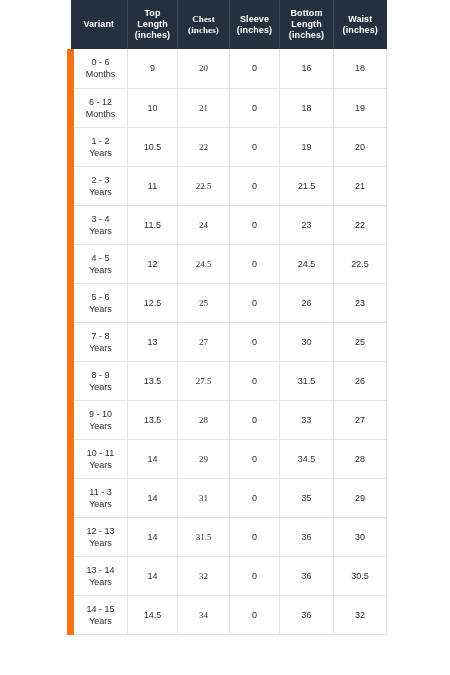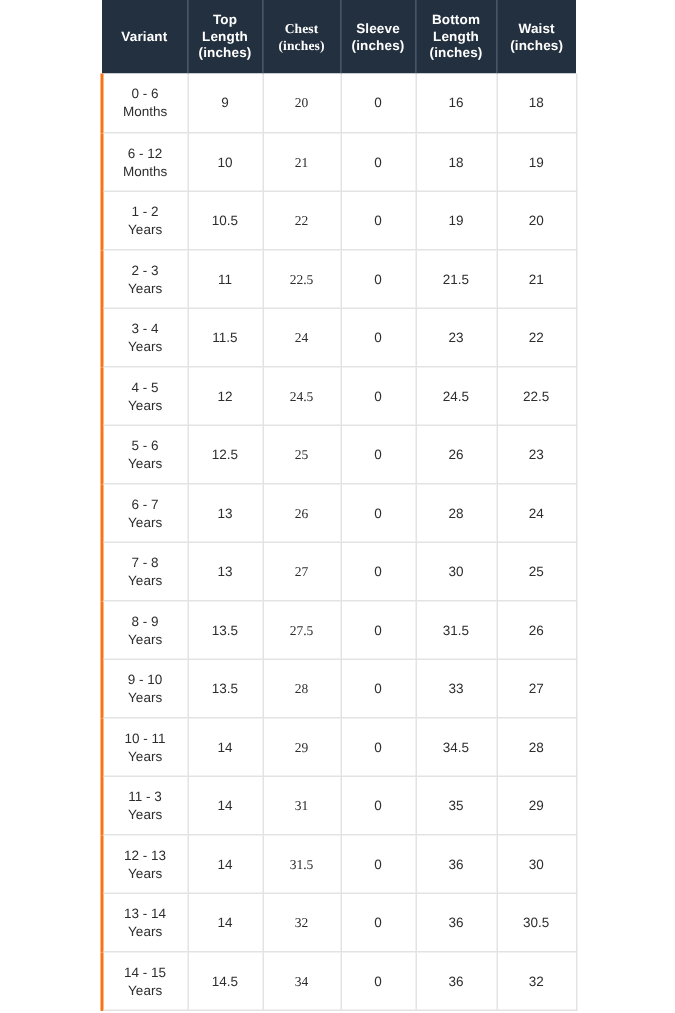--- a/index.html
+++ b/index.html
@@ -54,21 +54,21 @@
     line-height: 12px;
     color: #2d2d2d;
     text-align: center;
     vertical-align: middle;
     height: 39px;
     box-sizing: border-box;
     padding: 2px 1px;
     background: #ffffff;
   }
   table.size-chart tbody tr td:first-child {
-    border-left: 2px solid #f97316;
+    border-left: 7px solid #f97316;
   }
   table.size-chart tbody tr:first-child td {
     border-top: none;
   }
 
   .col-variant   { width: 57px; }
   .col-toplength { width: 50px; }
   .col-chest     { width: 52px; font-family: Liberation Serif, serif; }
   .col-sleeve    { width: 50px; margin-left: 16px; }
   .col-bottom    { width: 54px; }
@@ -184,31 +184,20 @@
             <span class="variant-line">Years</span>
           </td>
           <td class="col-toplength">12.5</td>
           <td class="col-chest">25</td>
           <td class="col-sleeve">0</td>
           <td class="col-bottom">26</td>
           <td class="col-waist">23</td>
         </tr>
         <tr>
           <td class="col-variant">
-            <span class="variant-line">6 - 7</span>
-            <span class="variant-line">Years</span>
-          </td>
-          <td class="col-toplength">13</td>
-          <td class="col-chest">26</td>
-          <td class="col-sleeve">0</td>
-          <td class="col-bottom">28</td>
-          <td class="col-waist">24</td>
-        </tr>
-        <tr>
-          <td class="col-variant">
             <span class="variant-line">7 - 8</span>
             <span class="variant-line">Years</span>
           </td>
           <td class="col-toplength">13</td>
           <td class="col-chest">27</td>
           <td class="col-sleeve">0</td>
           <td class="col-bottom">30</td>
           <td class="col-waist">25</td>
         </tr>
         <tr>

